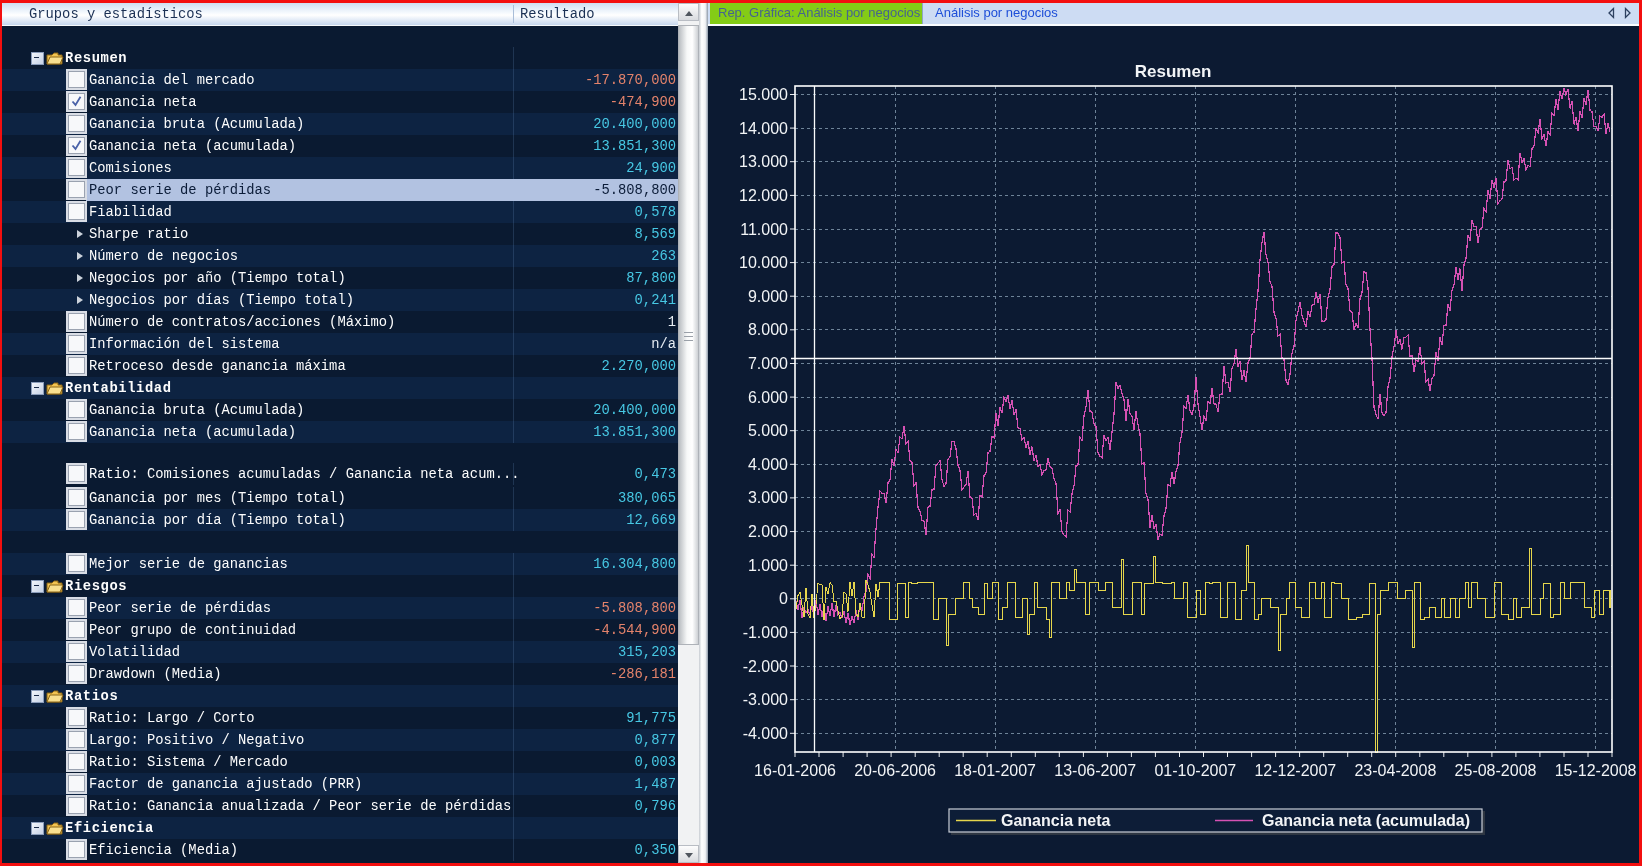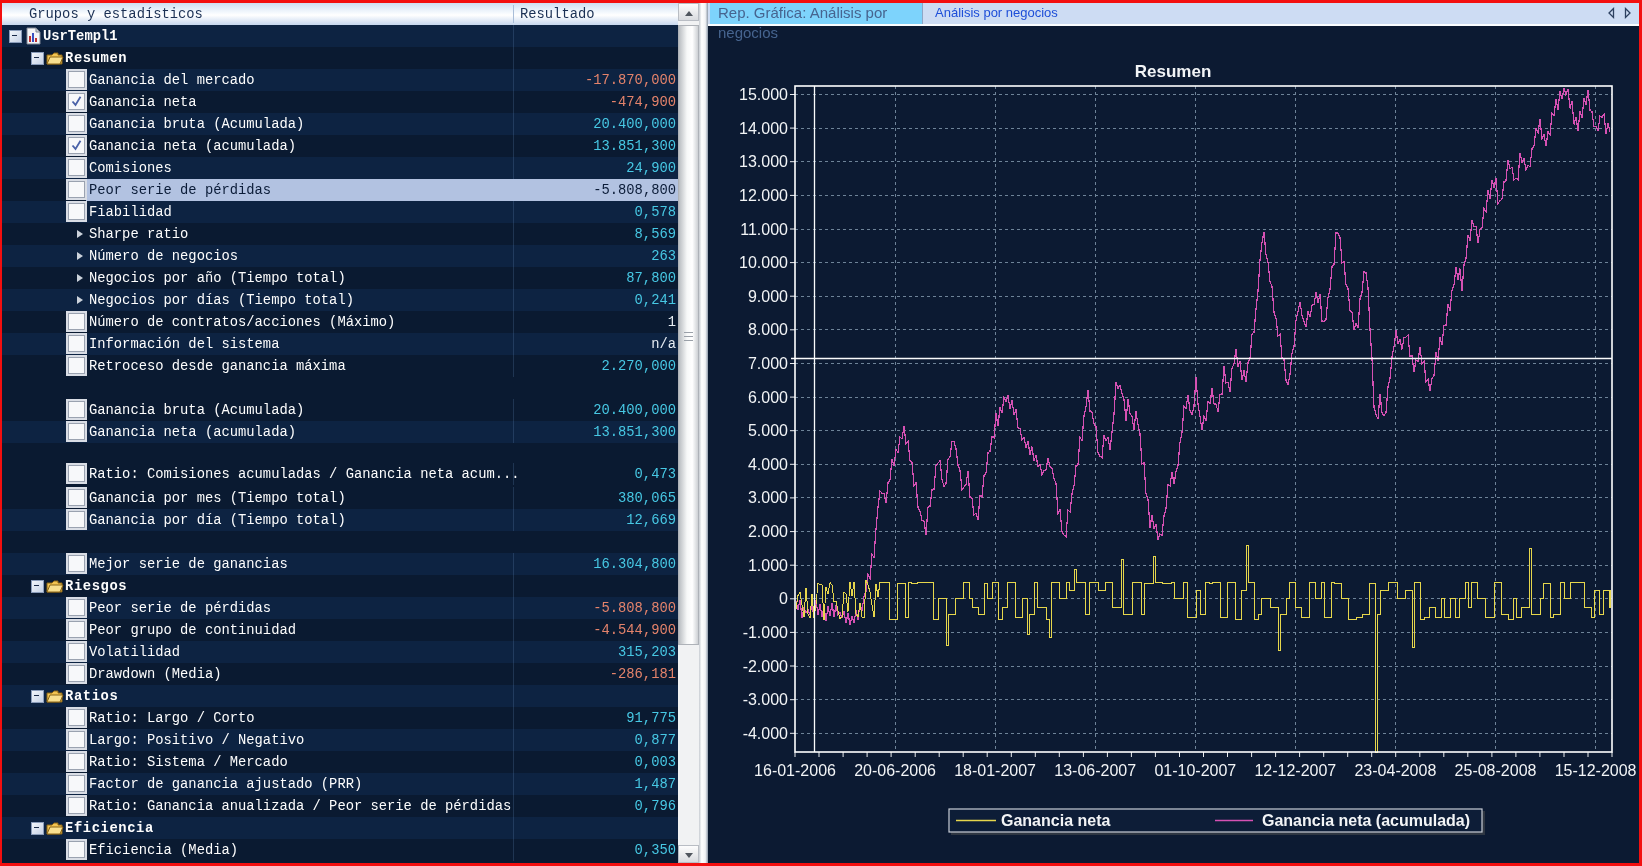--- a/index.html
+++ b/index.html
@@ -24,44 +24,30 @@
 .exp i{position:absolute;left:2px;top:4px;width:5px;height:1px;background:#1a2a48}
 #sb{position:absolute;left:678px;top:3px;width:21px;height:860px;background:#f1f2f3}
 .sbtn{position:absolute;left:0;width:21px;height:18px;background:linear-gradient(180deg,#fdfdfd,#d9dbdf);border:1px solid #b9bdc4;box-sizing:border-box}
 .sbtn i{position:absolute;left:5px;width:0;height:0}
 #thumb{position:absolute;left:0;top:22px;width:21px;height:620px;background:linear-gradient(90deg,#b9bdc1,#f7f8f8 42%,#ffffff 70%,#cdd0d4);border:1px solid #aeb2b8;box-sizing:border-box}
 #grip{position:absolute;left:5px;top:306px;width:9px;height:10px;background:repeating-linear-gradient(180deg,#9aa0a8 0,#9aa0a8 1px,transparent 1px,transparent 4px)}
 #sp{position:absolute;left:699px;top:3px;width:9px;height:860px;background:linear-gradient(90deg,#c6cbd1 0,#ffffff 30%,#f2f3f5 70%,#8d99a9 100%)}
 #rp{position:absolute;left:708px;top:3px;width:931px;height:860px;background:#0c1a32}
 #tabs{position:absolute;left:0;top:0;width:931px;height:21px;background:#cddcf3}
 #tabs .ws{position:absolute;left:0;top:21px;width:931px;height:2px;background:#fbfdff}
-#t1{position:absolute;left:2px;top:0;height:21px;width:213px;background:#7dd3fc;border-right:1px solid #8ea6c6;font-size:15px;color:#46648f;line-height:20px;padding-left:8px;box-sizing:border-box}
+#t1{position:absolute;left:2px;top:0;height:21px;width:213px;background:#84cc16;border-right:1px solid #8ea6c6;font-size:13px;color:#46648f;line-height:20px;padding-left:8px;box-sizing:border-box}
 #t2{position:absolute;left:227px;top:0;height:21px;font-size:13px;color:#1d4ed8;line-height:20px}
 </style></head>
 <body>
 <div id="lp">
 <div id="hd">
       <span style="left:27px">Grupos y estadísticos</span>
       <span style="left:518px">Resultado</span>
       <i></i>
     </div>
-<div class="rw re" style="top:22px">
-      <u></u>
-      <span class="exp" style="left:7px">
-        <i></i>
-      </span>
-      <svg width="15" height="18" style="position:absolute;left:24px;top:2px">
-        <path d="M1 1h9l4 4v12H1z" fill="#f4f5f7" stroke="#7f8694" stroke-width="1"></path>
-        <path d="M10 1l4 4h-4z" fill="#cfd4dc" stroke="#7f8694" stroke-width="1"></path>
-        <rect x="3" y="9" width="2" height="6" fill="#c03030"></rect>
-        <rect x="6" y="6" width="2" height="9" fill="#3a50c0"></rect>
-        <rect x="9" y="11" width="2" height="4" fill="#c03030"></rect>
-      </svg>
-      <span class="lb b" style="left:41px">UsrTempl1</span>
-    </div>
 <div class="rw ro" style="top:44px">
       <u></u>
       <span class="exp" style="left:29px">
         <i></i>
       </span>
       <svg width="18" height="15" style="position:absolute;left:44px;top:4px">
         <path d="M1 4h5l2-2h4v2h4v9H1z" fill="#f2c452" stroke="#8a6414" stroke-width="1"></path>
         <path d="M1 13L4 6h13l-3 7z" fill="#f9e08f" stroke="#8a6414" stroke-width="1"></path>
       </svg>
       <span class="lb b" style="left:63px;letter-spacing:.6px">Resumen</span>
@@ -151,20 +137,31 @@
       <u></u>
       <span class="cbx"></span>
       <span class="lb" style="left:87px">Información del sistema</span>
       <span class="vl w">n/a</span>
     </div>
 <div class="rw ro" style="top:352px">
       <u></u>
       <span class="cbx"></span>
       <span class="lb" style="left:87px">Retroceso desde ganancia máxima</span>
       <span class="vl c">2.270,000</span>
+    </div>
+<div class="rw re" style="top:374px">
+      <u></u>
+      <span class="exp" style="left:29px">
+        <i></i>
+      </span>
+      <svg width="18" height="15" style="position:absolute;left:44px;top:4px">
+        <path d="M1 4h5l2-2h4v2h4v9H1z" fill="#f2c452" stroke="#8a6414" stroke-width="1"></path>
+        <path d="M1 13L4 6h13l-3 7z" fill="#f9e08f" stroke="#8a6414" stroke-width="1"></path>
+      </svg>
+      <span class="lb b" style="left:63px;letter-spacing:.6px">Rentabilidad</span>
     </div>
 <div class="rw ro" style="top:396px">
       <u></u>
       <span class="cbx"></span>
       <span class="lb" style="left:87px">Ganancia bruta (Acumulada)</span>
       <span class="vl c">20.400,000</span>
     </div>
 <div class="rw re" style="top:418px">
       <u></u>
       <span class="cbx"></span>

